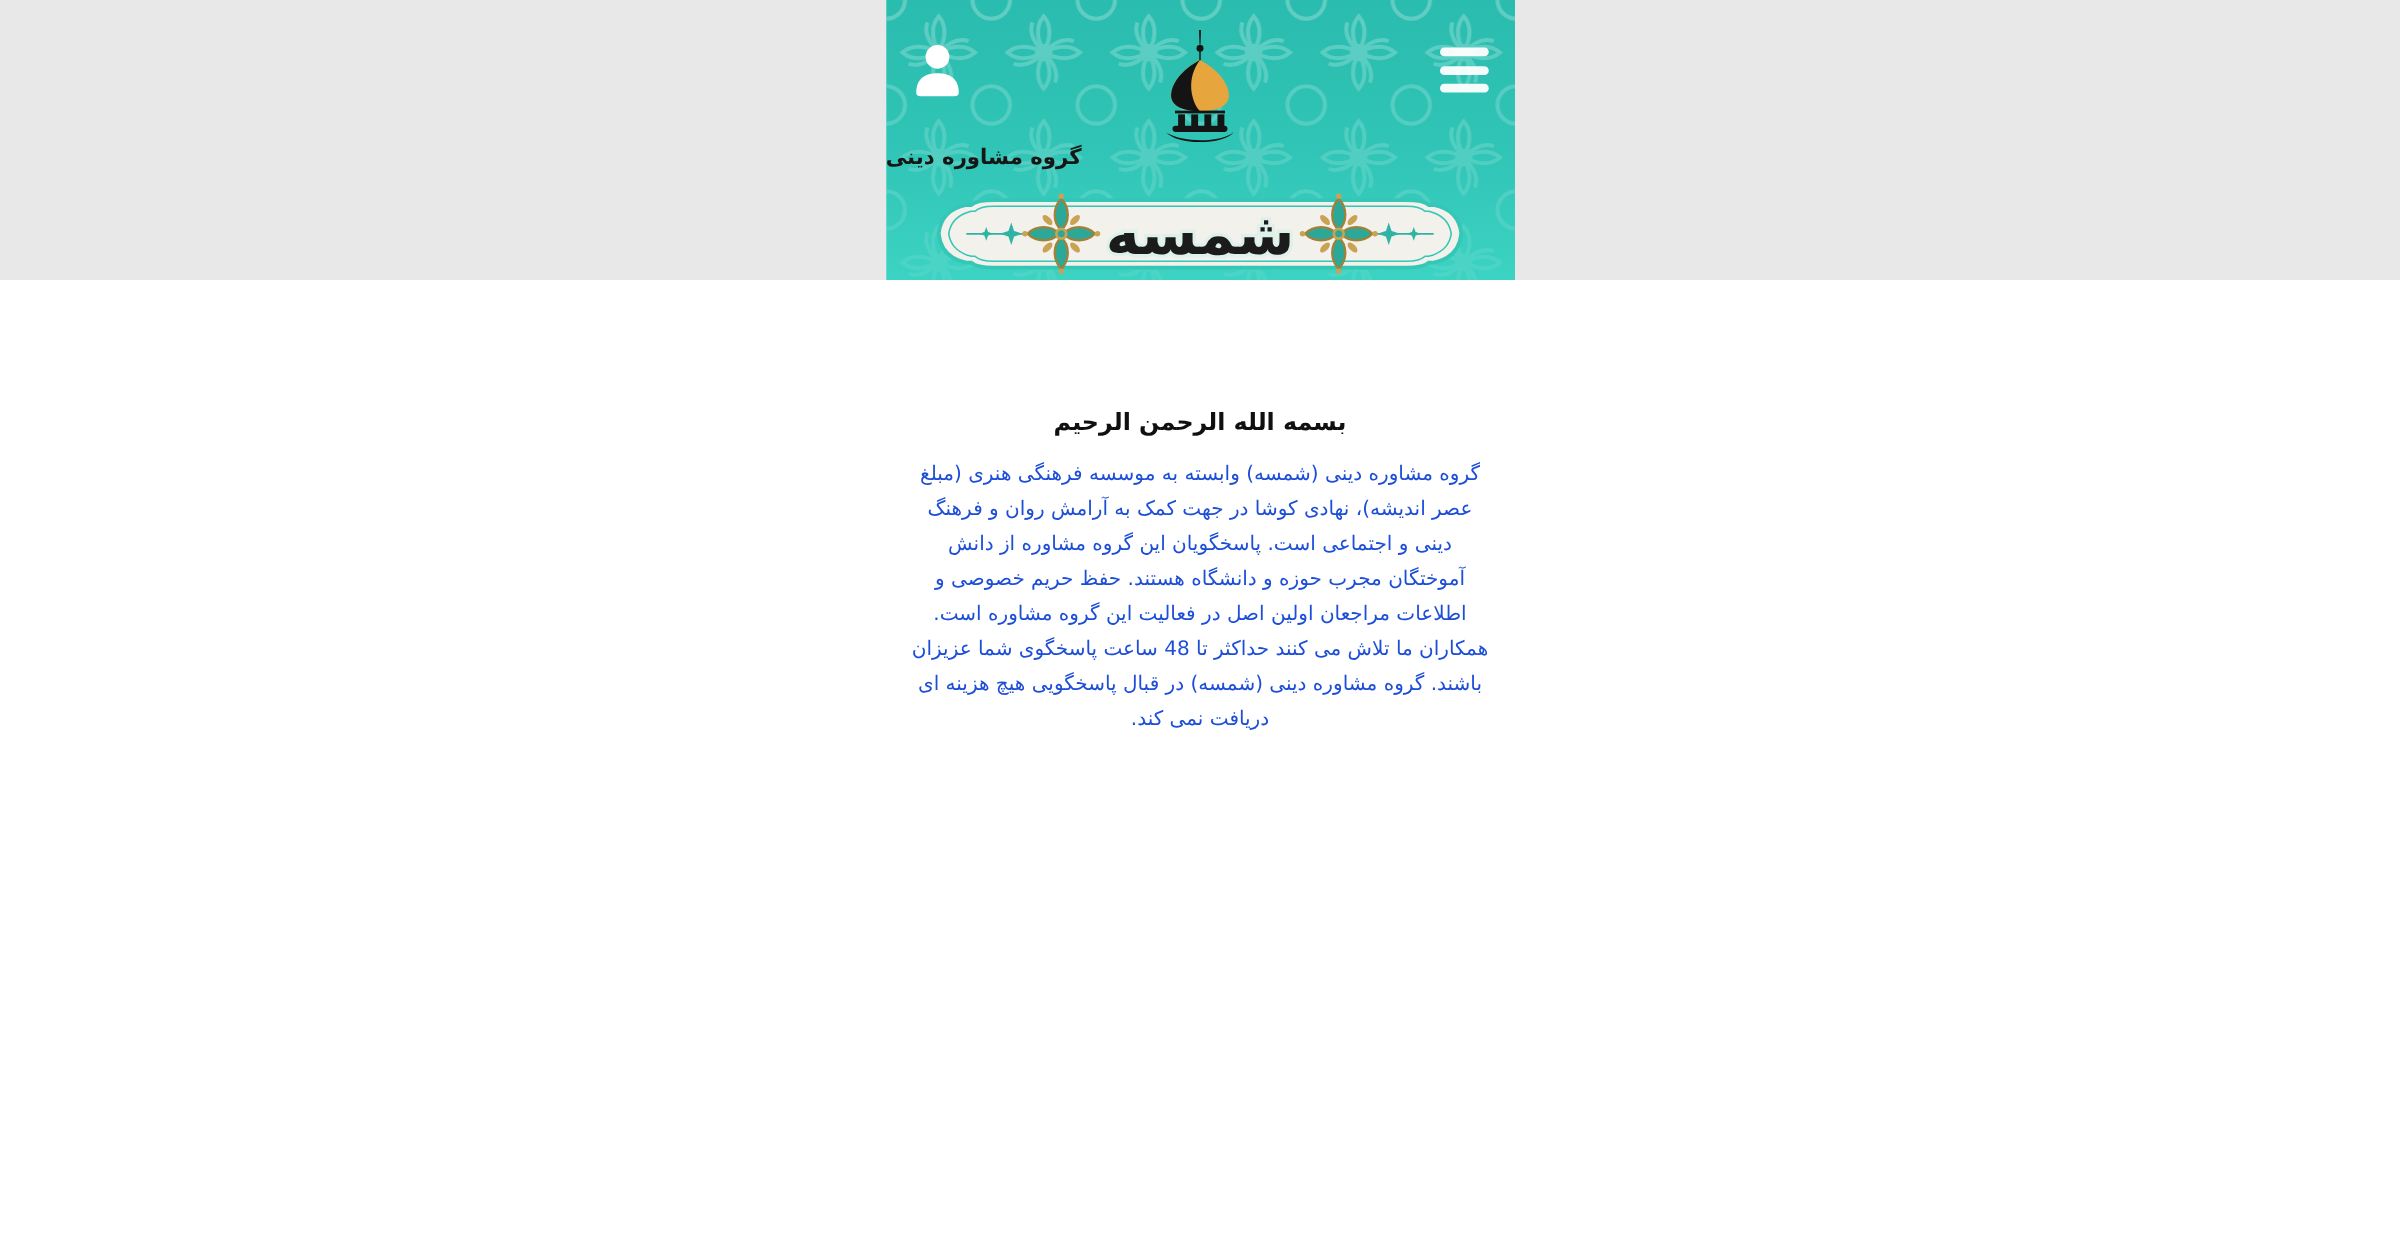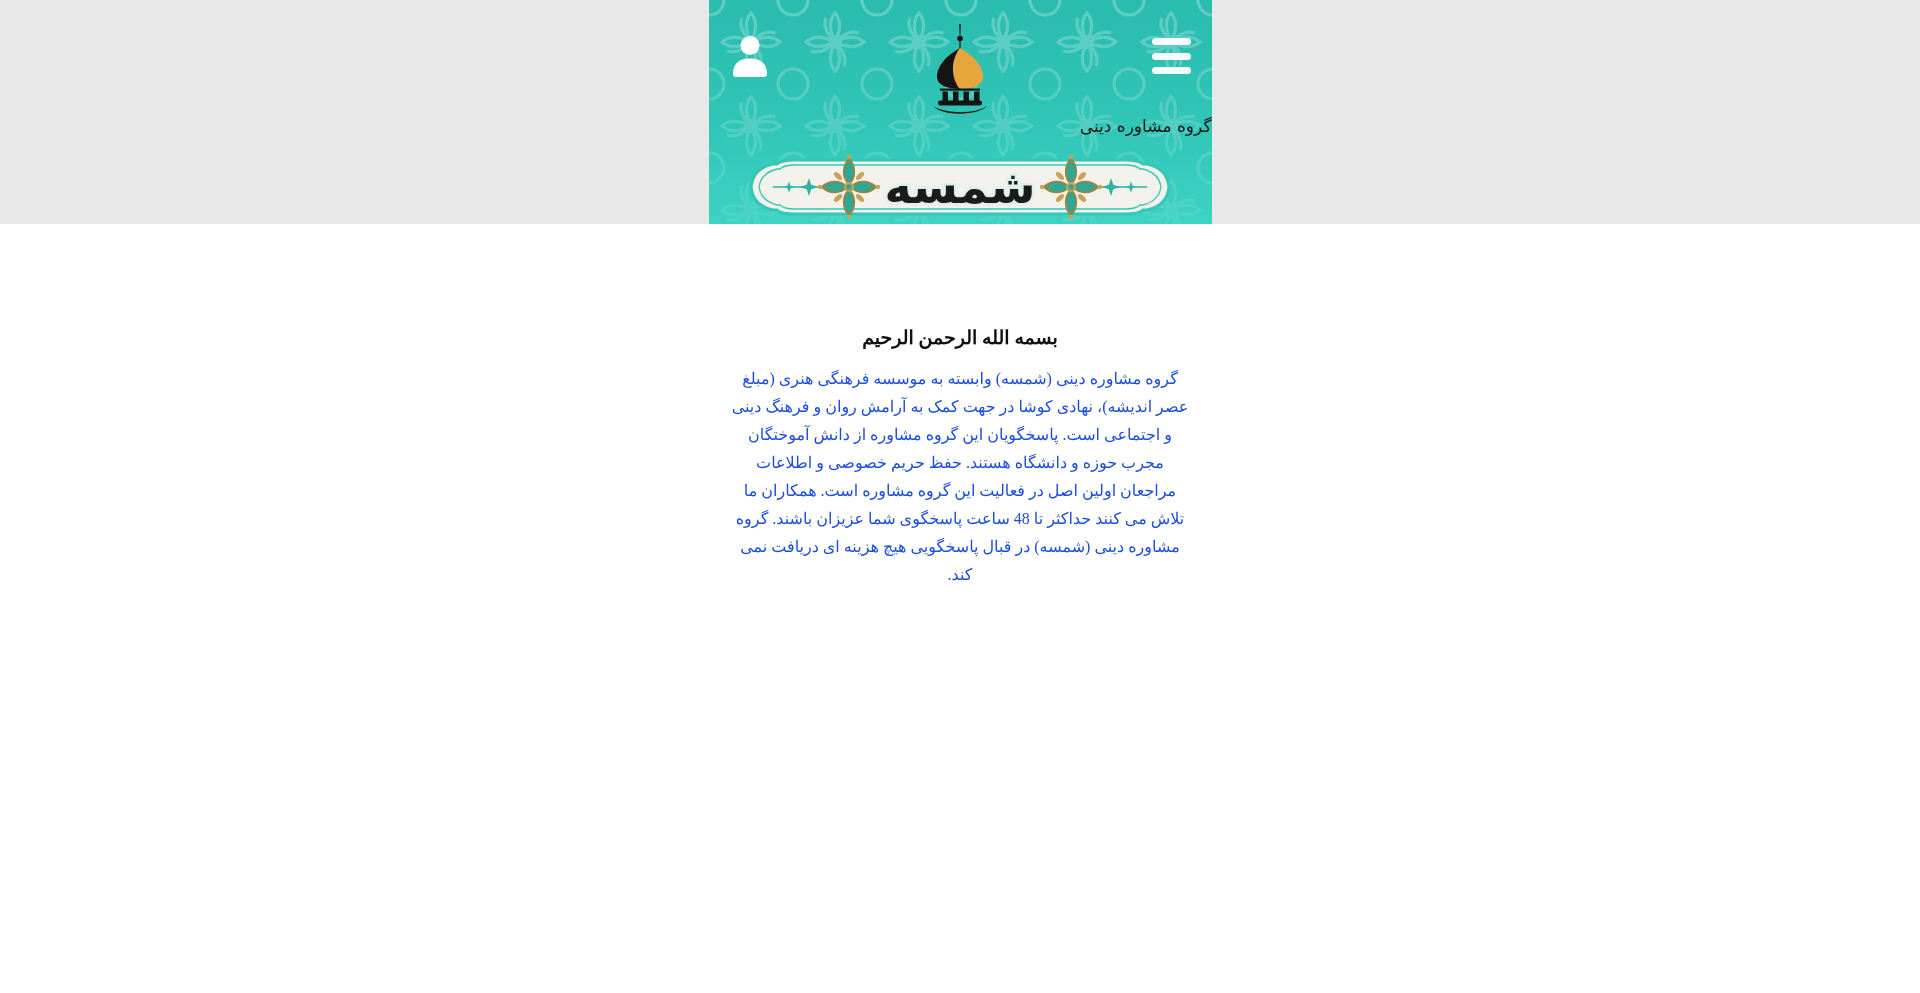--- a/index.html
+++ b/index.html
@@ -36,32 +36,31 @@
   .menu-btn .bar {
     display: block; width: 100%; height: 7px; border-radius: 4px;
     background: rgba(255,255,255,0.95);
   }
   .logo-wrap {
     position: absolute; top: 22px; left: 50%; transform: translateX(-50%);
     width: 80px; height: 92px; z-index: 2;
   }
   .brand-title {
     position: absolute; top: 116px; left: 0; width: 100%;
-    text-align: right; font-size: 17px; font-weight: 400;
+    text-align: left; font-size: 17px; font-weight: 700;
     color: #161616; z-index: 2; letter-spacing: 0;
   }
   .banner-wrap {
     position: absolute; top: 152px; left: 50%; transform: translateX(-50%);
     width: 426px; height: 70px; z-index: 2;
   }
   .main-content {
     padding: 101px 20px 0 20px;
     text-align: center;
     direction: rtl;
-    font-family: Liberation Serif, serif;
   }
   .bismillah {
     margin: 0; font-size: 19px; font-weight: 700; color: #101010;
     line-height: 26px;
   }
   .about-text {
     margin: 14px 0 0 0; font-size: 16px; line-height: 28px;
     color: #1d4ed8; font-weight: 400;
   }
 </style>

